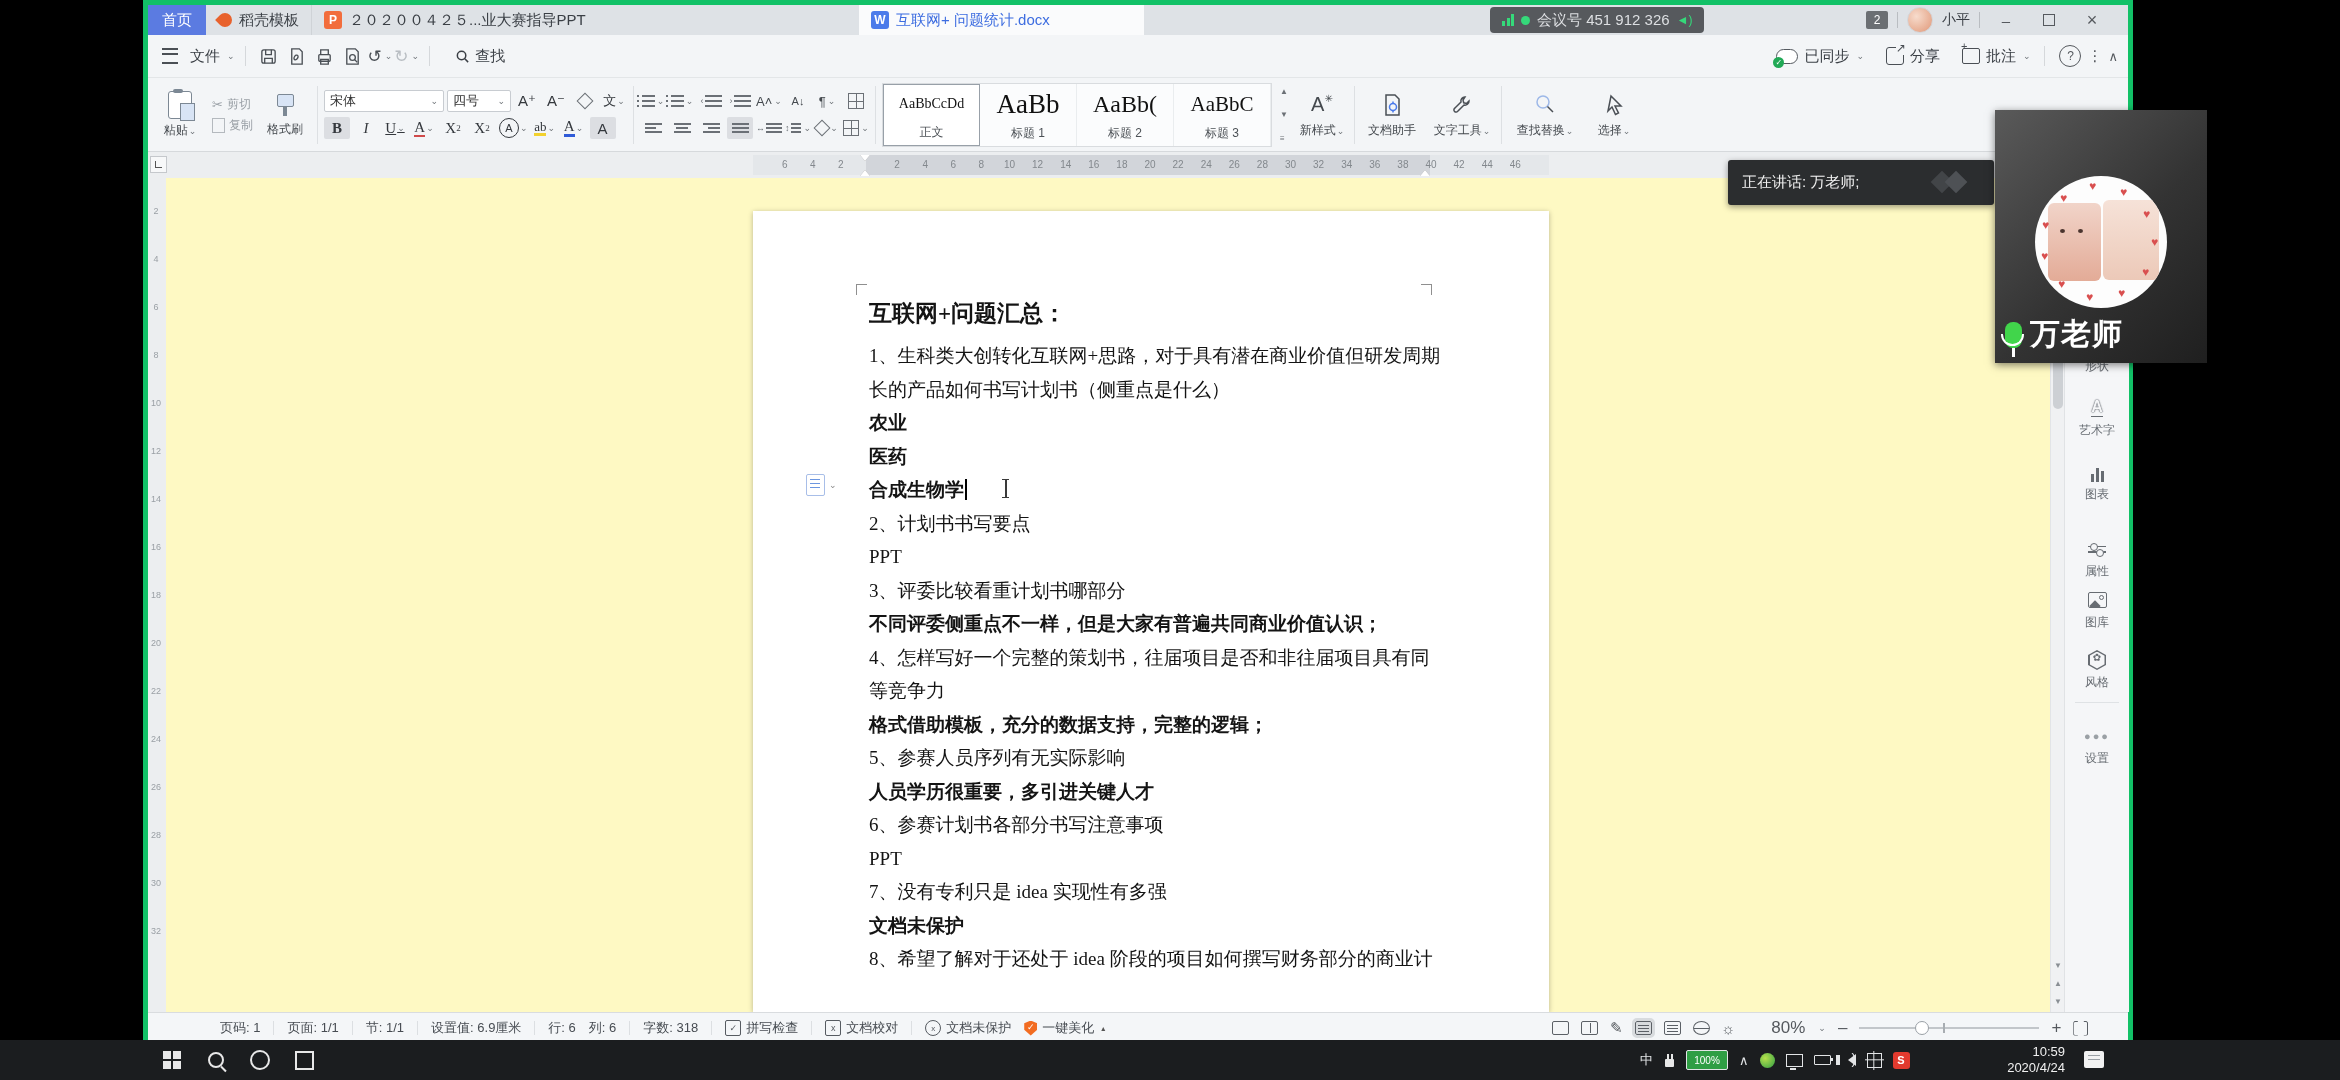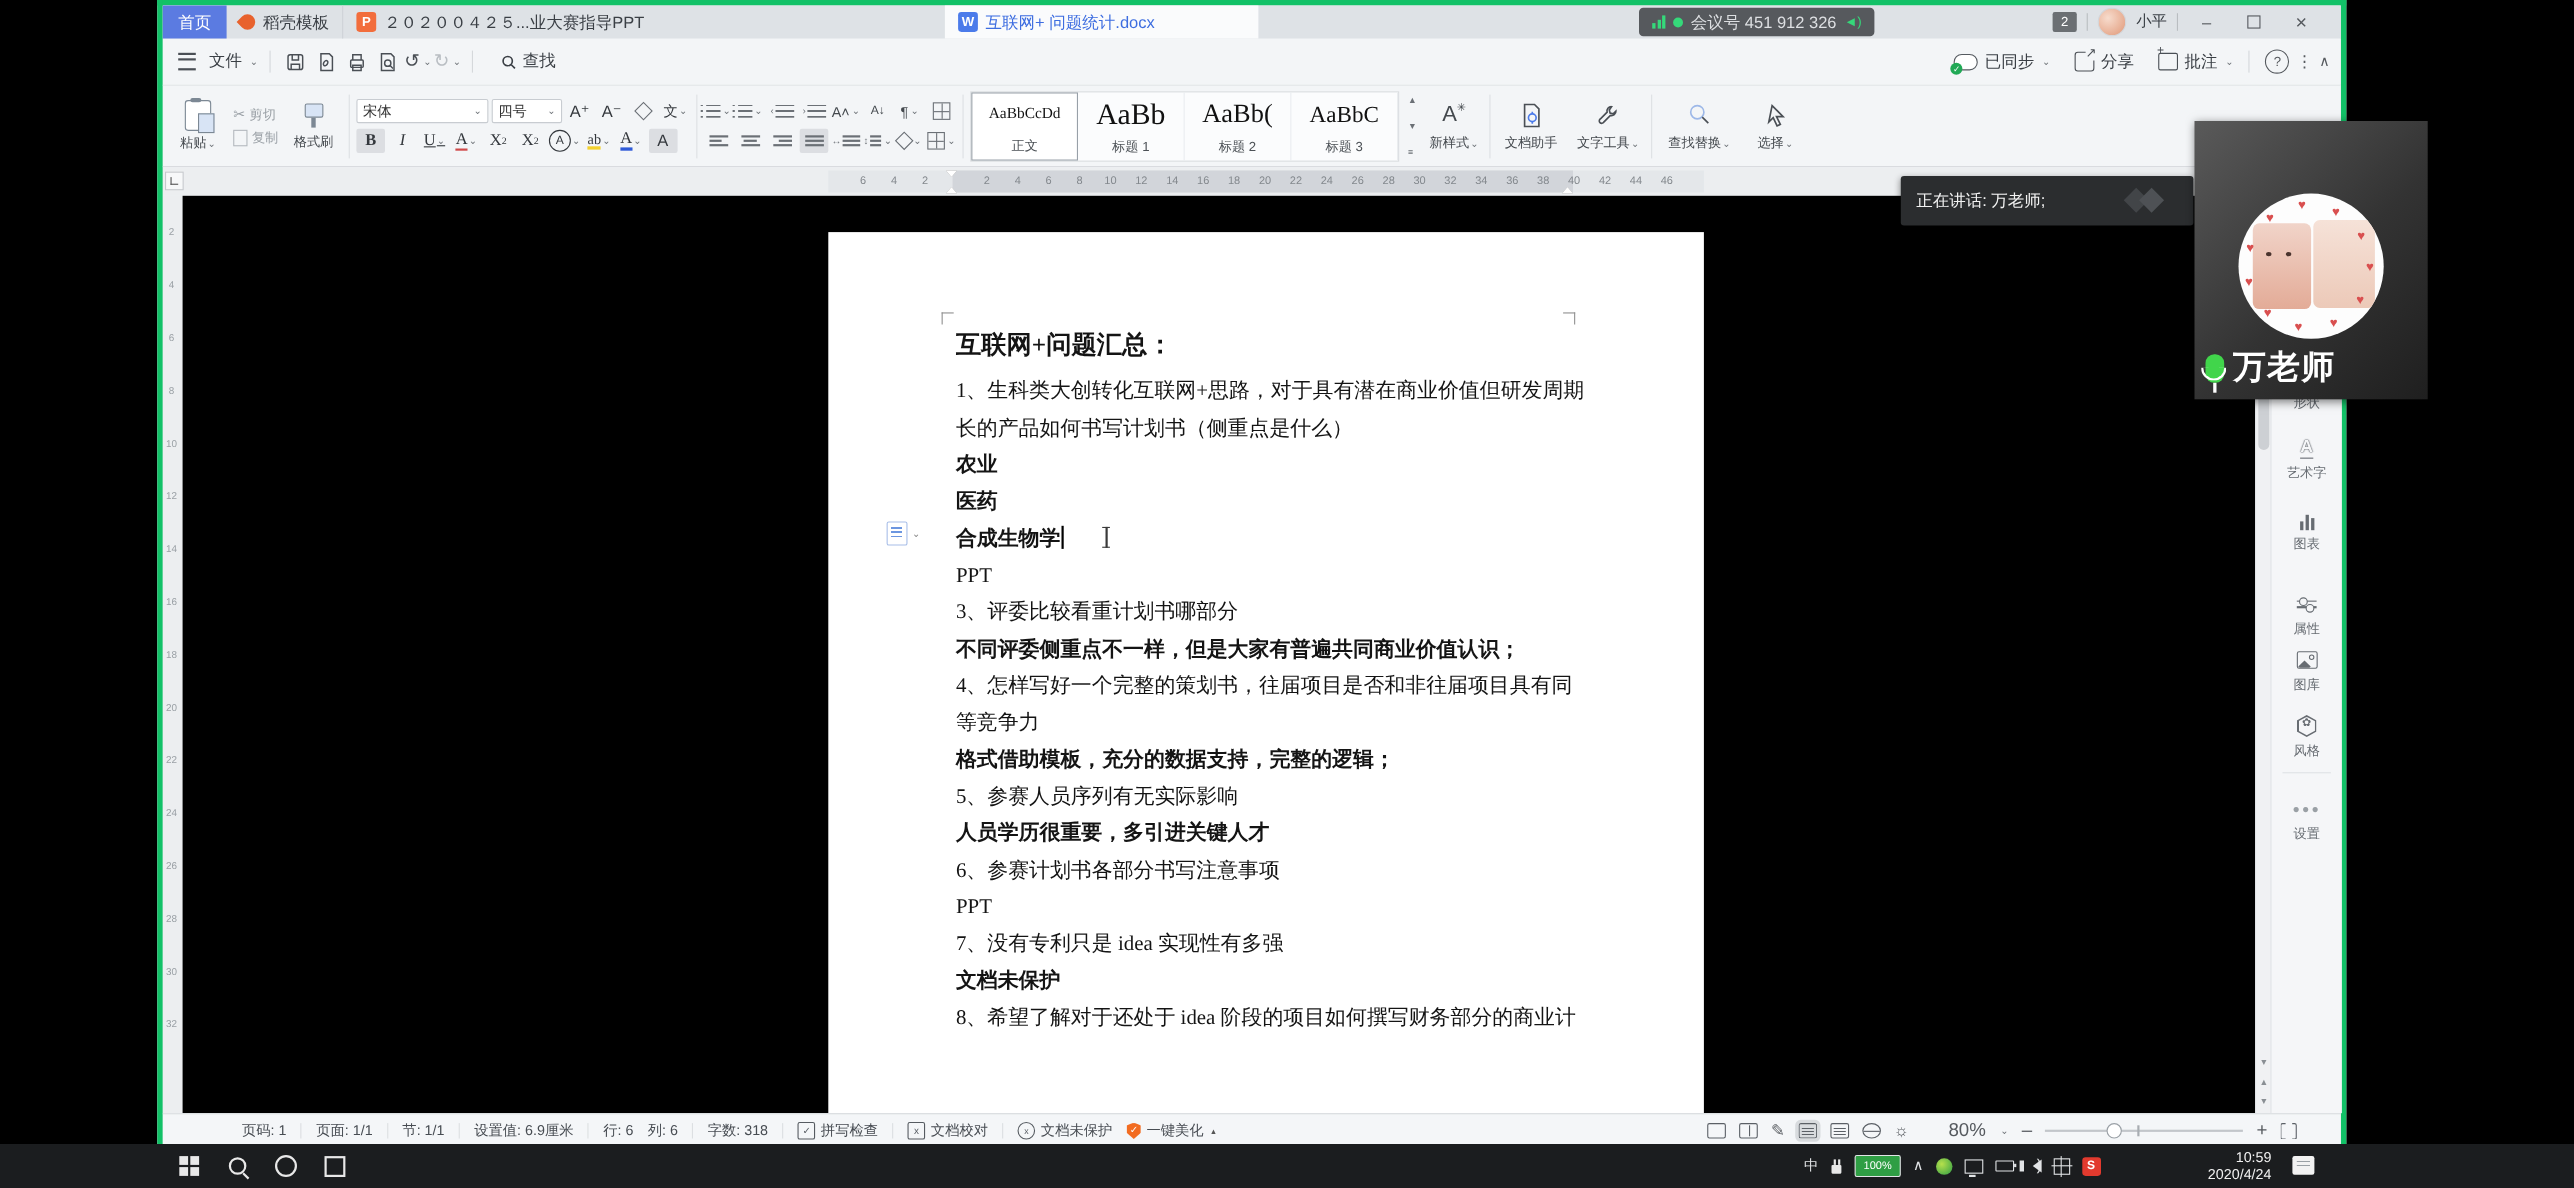--- a/index.html
+++ b/index.html
@@ -113,21 +113,21 @@
   .tabsel:before{content:"";position:absolute;left:4px;top:4px;width:6px;height:6px;border-left:1.5px solid #555;border-bottom:1.5px solid #555;}
   .ind{position:absolute;width:0;height:0;}
   .ind.top{left:712px;top:3px;border:5px solid transparent;border-top:6px solid #fff;filter:drop-shadow(0 0 0.5px #888);}
   .ind.bot{left:712px;top:13px;border:5px solid transparent;border-bottom:6px solid #fff;filter:drop-shadow(0 0 0.5px #888);}
   .ind.right{left:1272px;top:13px;border:5px solid transparent;border-bottom:6px solid #fff;filter:drop-shadow(0 0 0.5px #888);}
   
   .work{position:relative;height:834px;display:flex;}
   .vruler{position:absolute;left:0;top:0;bottom:0;width:18px;background:#ECEEF0;border-right:1px solid #DFE2E5;
           font-size:9px;color:#9aa0a5;}
   .vnum{position:absolute;left:0;width:16px;text-align:center;}
-  .canvas{position:absolute;left:18px;top:0;bottom:0;width:1884px;background:#000000;overflow:hidden;}
+  .canvas{position:absolute;left:18px;top:0;bottom:0;width:1884px;background:#fef9c3;overflow:hidden;}
   .page{position:absolute;left:587px;top:33px;width:796px;height:801px;background:#fff;
         box-shadow:0 1px 5px rgba(0,0,0,.28);box-sizing:border-box;padding:86px 115px 0 116px;}
   .dl{font-family:"Liberation Serif","DejaVu Serif",serif;font-size:19px;line-height:33.5px;height:33.5px;
       color:#141414;white-space:nowrap;}
   .dl.bold{font-weight:bold;}
   .dl.title{font-size:23px;height:42px;line-height:34px;font-weight:bold;}
   .caret{display:inline-block;width:1.5px;height:21px;background:#000;vertical-align:-4px;margin-left:1px;}
   .cmark{position:absolute;top:73px;width:10px;height:10px;}
   .cmark.l{left:103px;border-left:1px solid #8f8f8f;border-top:1px solid #8f8f8f;}
   .cmark.r{left:668px;border-right:1px solid #8f8f8f;border-top:1px solid #8f8f8f;}
@@ -623,20 +623,23 @@
             <div class="dl bold">
     <span>农业</span>
   </div>
             <div class="dl bold">
     <span>医药</span>
   </div>
             <div class="dl bold">
     <span>合成生物学</span><span class="caret"></span>
   </div>
             <div class="dl">
+    <span>2、计划书书写要点</span>
+  </div>
+            <div class="dl">
     <span>PPT</span>
   </div>
             <div class="dl">
     <span>3、评委比较看重计划书哪部分</span>
   </div>
             <div class="dl bold">
     <span>不同评委侧重点不一样，但是大家有普遍共同商业价值认识；</span>
   </div>
             <div class="dl">
     <span>4、怎样写好一个完整的策划书，往届项目是否和非往届项目具有同</span>

